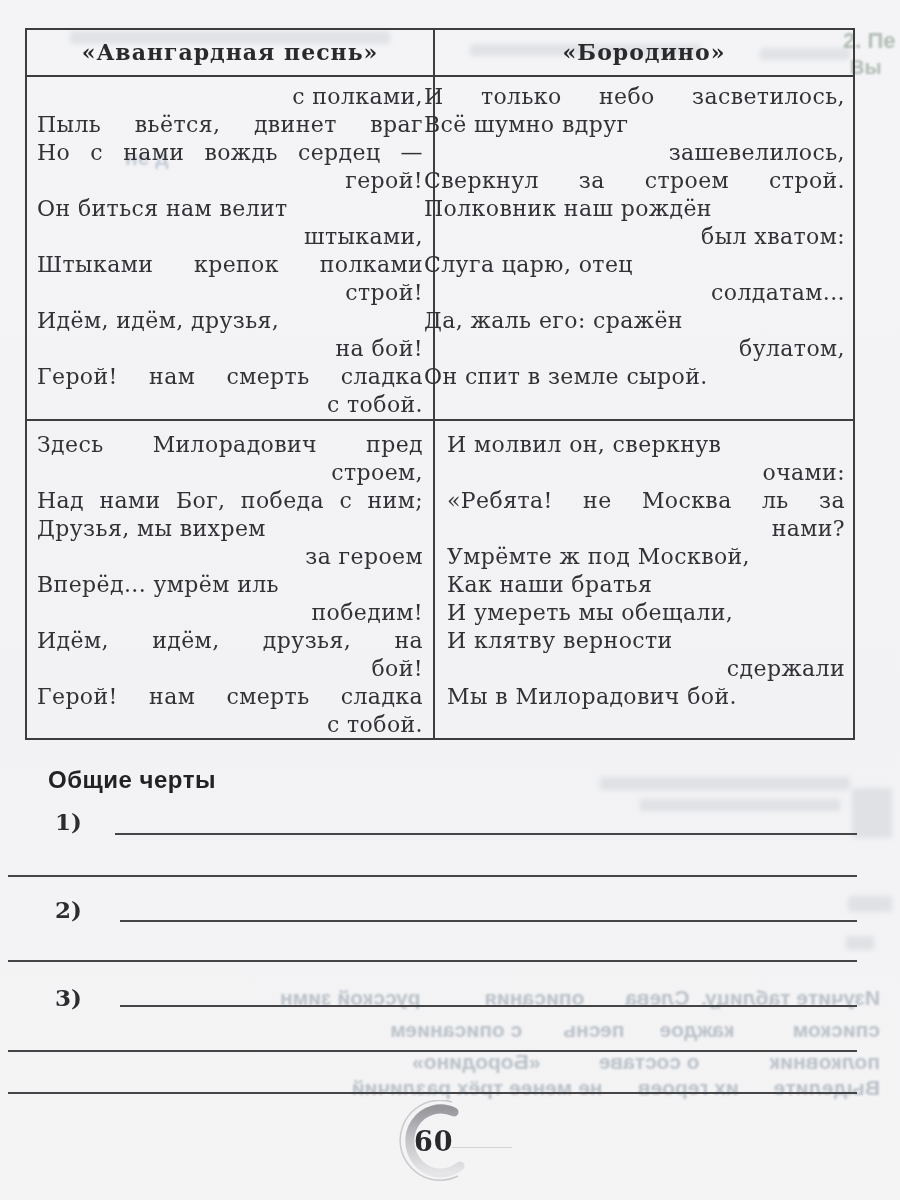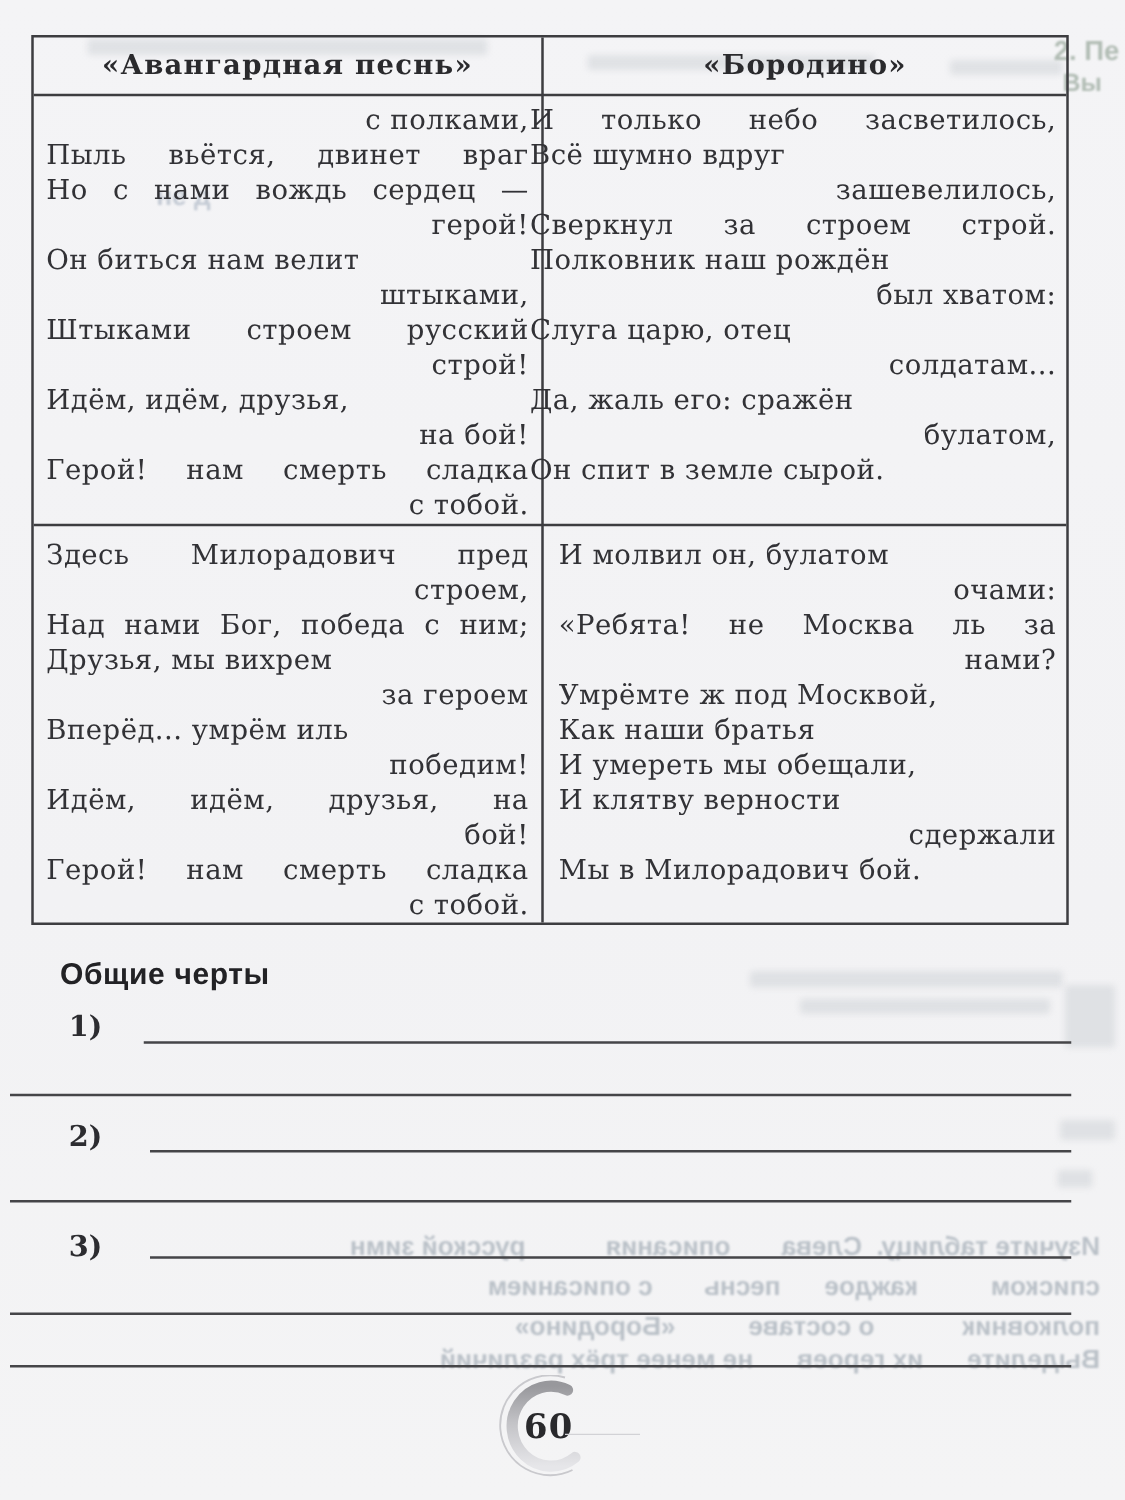--- a/index.html
+++ b/index.html
@@ -40,21 +40,21 @@
   .cf-heading{
     position:absolute;left:48px;top:766px;
     font-family:"Liberation Sans", sans-serif;font-weight:bold;font-size:24px;color:#222225;
     letter-spacing:0.5px;
   }
   .num-label{position:absolute;font-size:23px;font-weight:bold;color:#2c2c30;}
   .rule{position:absolute;height:2px;background:#454548;}
   
   .swirl{position:absolute;left:388px;top:1100px;}
   .page-num{
-    position:absolute;left:414px;top:1126px;width:50px;text-align:center;
+    position:absolute;left:414px;top:1126px;width:50px;text-align:left;
     font-size:27px;font-weight:bold;color:#29292c;letter-spacing:1px;
   }
   .num-tail{position:absolute;left:452px;top:1147px;width:60px;height:1px;background:#d2d2d6;}
   
   .ghost{position:absolute;color:#b0b8c0;filter:blur(1px);opacity:0.85;
          font-weight:bold;white-space:pre;font-family:"Liberation Sans", sans-serif;}
   .ghost.mirror{transform:scaleX(-1);}
   .ghost.green{color:#a6b3a9;}
   .gbar{position:absolute;background:rgba(178,186,192,0.30);filter:blur(2.5px);border-radius:3px;}
 </style>
@@ -88,21 +88,21 @@
     <div class="hline" style="top:389px;"></div>
     <div class="col-divider"></div>
 
     <div class="cell c-r1l">
         <div class="pline a-r">с полками,</div>
         <div class="pline a-j">Пыль вьётся, двинет враг</div>
         <div class="pline a-j">Но с нами вождь сердец —</div>
         <div class="pline a-r">герой!</div>
         <div class="pline a-l">Он биться нам велит</div>
         <div class="pline a-r">штыками,</div>
-        <div class="pline a-j">Штыками строем русский</div>
+        <div class="pline a-j">Штыками крепок полками</div>
         <div class="pline a-r">строй!</div>
         <div class="pline a-l">Идём, идём, друзья,</div>
         <div class="pline a-r">на бой!</div>
         <div class="pline a-j">Герой! нам смерть сладка</div>
         <div class="pline a-r">с тобой.</div>
       </div>
     <div class="cell c-r1r">
         <div class="pline a-j">И только небо засветилось,</div>
         <div class="pline a-l">Всё шумно вдруг</div>
         <div class="pline a-r">зашевелилось,</div>
@@ -122,21 +122,21 @@
         <div class="pline a-l">Друзья, мы вихрем</div>
         <div class="pline a-r">за героем</div>
         <div class="pline a-l">Вперёд... умрём иль</div>
         <div class="pline a-r">победим!</div>
         <div class="pline a-j">Идём, идём, друзья, на</div>
         <div class="pline a-r">бой!</div>
         <div class="pline a-j">Герой! нам смерть сладка</div>
         <div class="pline a-r">с тобой.</div>
       </div>
     <div class="cell c-r2r">
-        <div class="pline a-l">И молвил он, булатом</div>
+        <div class="pline a-l">И молвил он, сверкнув</div>
         <div class="pline a-r">очами:</div>
         <div class="pline a-j">«Ребята! не Москва ль за</div>
         <div class="pline a-r">нами?</div>
         <div class="pline a-l">Умрёмте ж под Москвой,</div>
         <div class="pline a-l">Как наши братья</div>
         <div class="pline a-l">И умереть мы обещали,</div>
         <div class="pline a-l">И клятву верности</div>
         <div class="pline a-r">сдержали</div>
         <div class="pline a-l">Мы в Милорадович бой.</div>
       </div>

